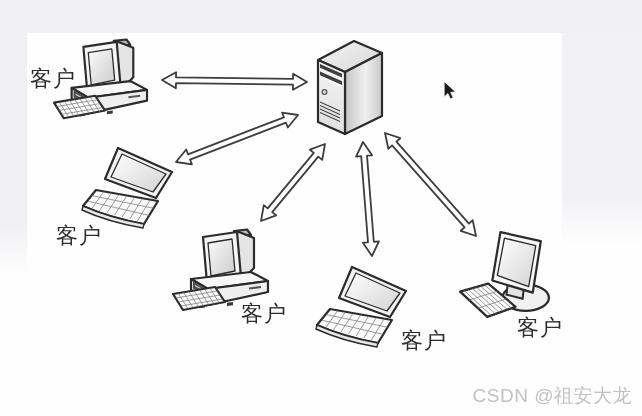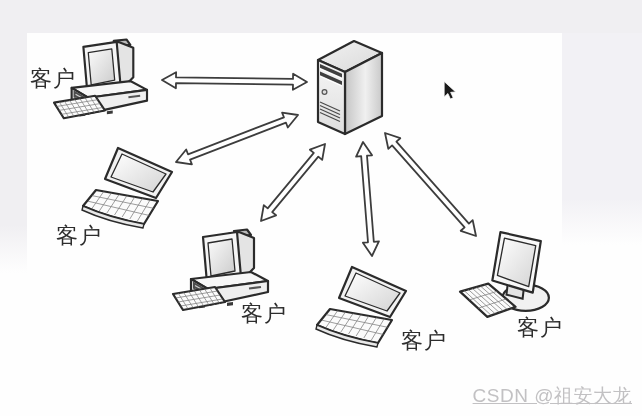--- a/index.html
+++ b/index.html
@@ -15,21 +15,21 @@
   .band-right{left:562px;top:33px;width:80px;height:212px;
     background:linear-gradient(to bottom,#f2f1f5 0%,#f2f1f5 78%,rgba(242,241,245,0) 100%);}
   .icon{position:absolute;}
   .label{
     position:absolute;font-size:22px;color:#2d2d2d;letter-spacing:1px;
     white-space:nowrap;line-height:1.15;
   }
   .watermark{
     position:absolute;top:383px;right:10px;
     font-family:"Liberation Sans","DejaVu Sans",sans-serif;
-    font-size:19px;color:#c2c1c3;letter-spacing:0.5px;text-decoration:underline;
+    font-size:19px;color:#c2c1c3;letter-spacing:0.5px;
   }
   .arrows{position:absolute;left:0;top:0;width:642px;height:416px;}
   .arrows polygon{stroke-linejoin:round;}
   .dev{stroke:#2b2b2b;stroke-width:2.2;stroke-linejoin:round;}
   .dev-thin{stroke:#2b2b2b;stroke-width:1.3;stroke-linejoin:round;}
   .grid{stroke:#6f6f6f;stroke-width:0.8;opacity:0.85;}
   .cursor{position:absolute;left:443px;top:81px;}
 </style>
 </head>
 <body>

